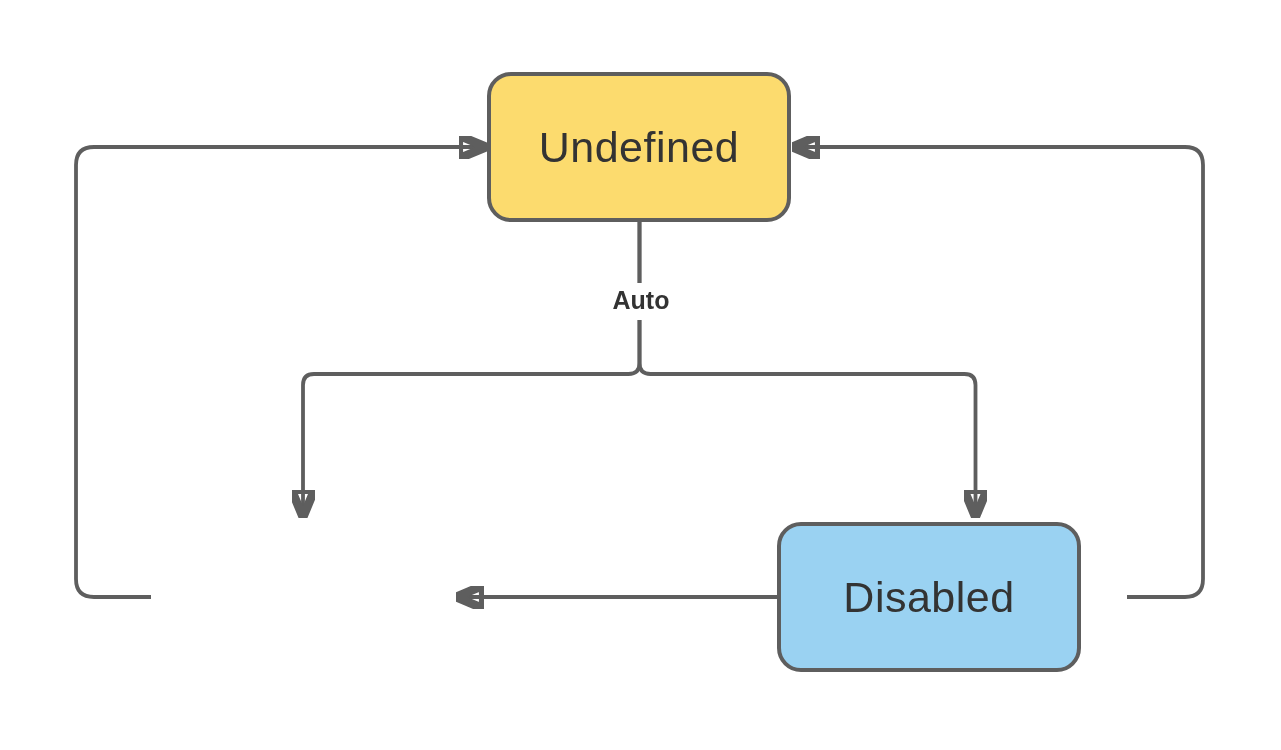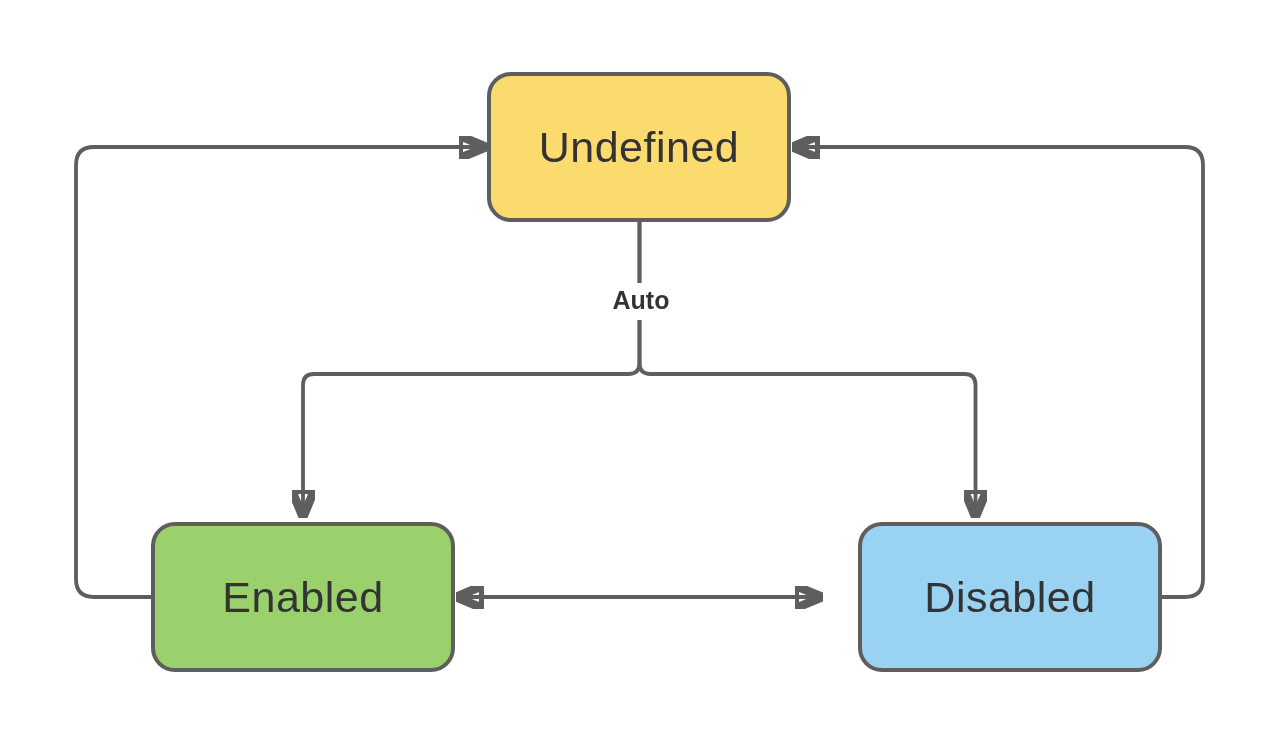--- a/index.html
+++ b/index.html
@@ -39,21 +39,21 @@
     display:flex;
     align-items:center;
     justify-content:center;
     z-index:2;
     font-size:43px;
     color:var(--text);
     letter-spacing:0.5px;
   }
   .node-undefined{left:487px;top:72px;}
   .node-enabled{left:151px;top:522px;}
-  .node-disabled{left:858px;top:522px;}
+  .node-disabled{left:777px;top:522px;}
   .edge-label{
     position:absolute;
     left:641px;
     top:283px;
     transform:translateX(-50%);
     background:#ffffff;
     padding:3px 6px 5px 6px;
     z-index:3;
     font-size:25px;
     font-weight:700;
@@ -80,23 +80,20 @@
 
     <path d="M 1127 597 L 1185 597 Q 1203 597 1203 579 L 1203 165 Q 1203 147 1185 147 L 794 147" marker-end="url(#arw)"></path>
 
     <path d="M 458 597 L 820 597" marker-start="url(#arw)" marker-end="url(#arw)"></path>
   </svg>
 
   <div class="node node-undefined" style="background: rgb(252, 219, 110); border-color: rgb(94, 94, 94);">
     <span>Undefined</span>
   </div>
 
-  <div class="node node-enabled" style="background: rgb(155, 209, 109); border-color: rgb(94, 94, 94);">
-    <span>Enabled</span>
-  </div>
 
   <div class="node node-disabled" style="background: rgb(154, 210, 242); border-color: rgb(94, 94, 94);">
     <span>Disabled</span>
   </div>
 
   <div class="edge-label">Auto</div>
 
 </div>
 
 </body></html>

